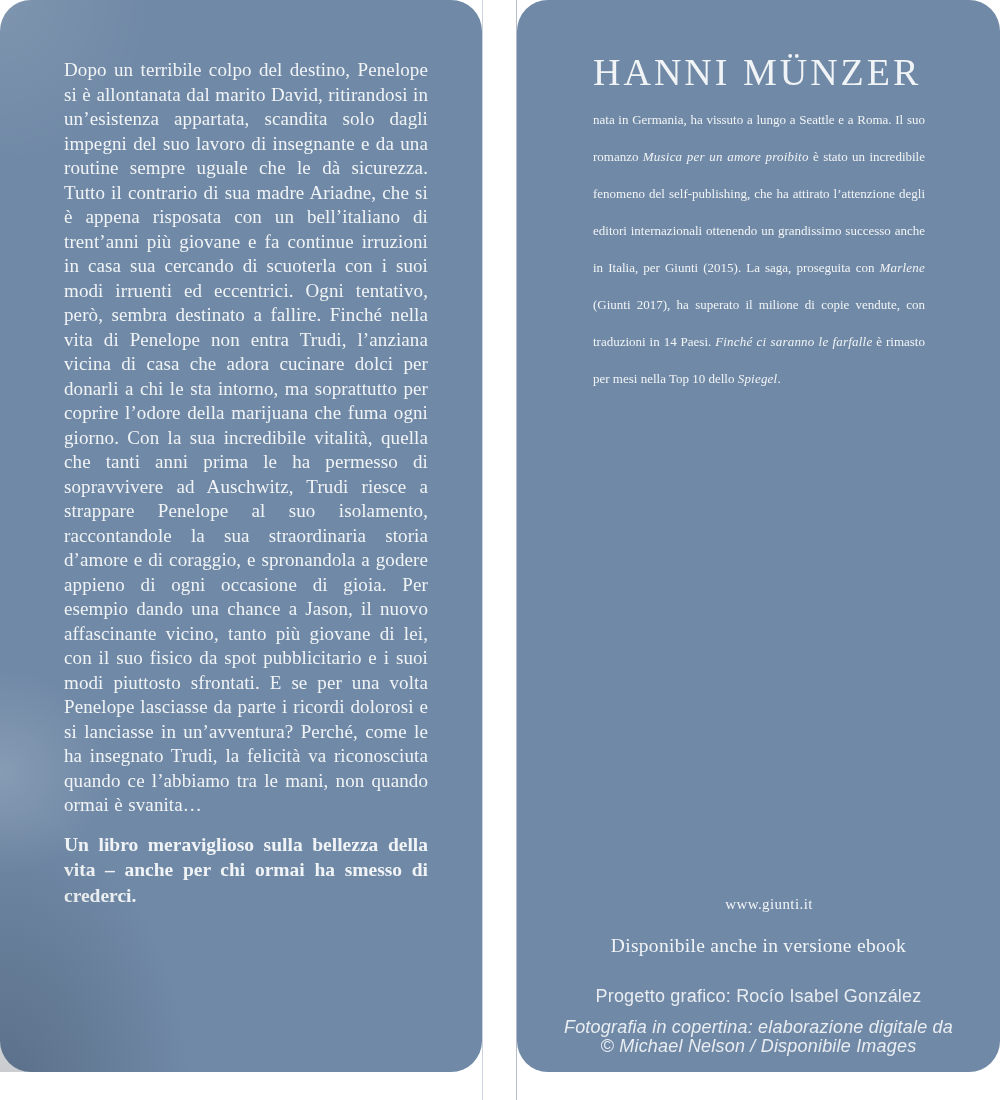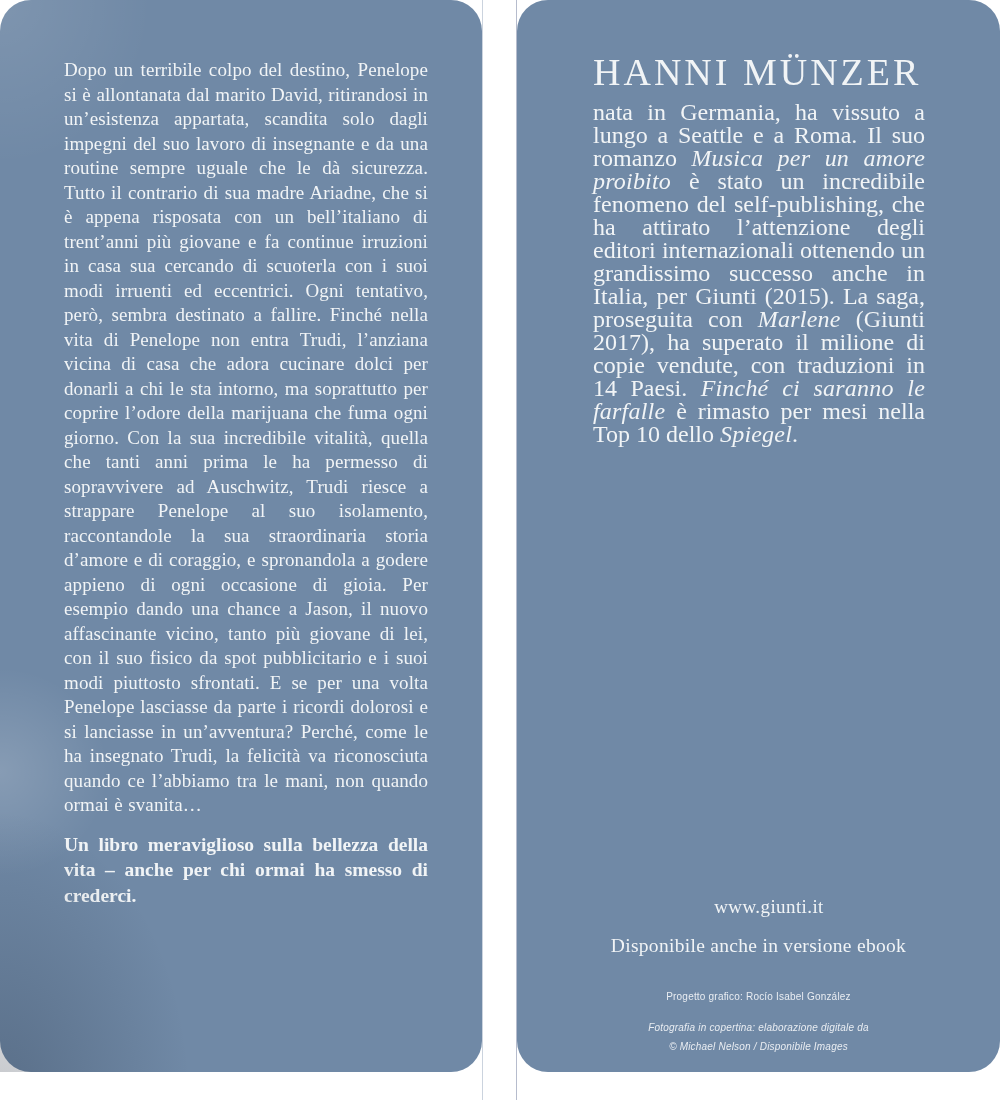--- a/index.html
+++ b/index.html
@@ -53,34 +53,34 @@
     word-spacing: 1px;
   }
 
   .author-name {
     font-size: 38px; font-weight: normal;
     letter-spacing: 3px; line-height: 40px;
     white-space: nowrap;
     margin-bottom: 9px;
   }
   .bio {
-    font-size: 24px; line-height: 23px;
+    font-size: 13px; line-height: 37px;
     text-align: justify; text-justify: inter-word;
   }
   .bio i { letter-spacing: 0.2px; }
 
   .flap-bottom-item {
     position: absolute; left: 0; width: 483px;
     text-align: center; color: var(--ink);
   }
-  .website { top: 896px; font-size: 19px; letter-spacing: 0.4px; padding-left: 21px; }
+  .website { top: 896px; font-size: 15px; letter-spacing: 0.4px; padding-left: 21px; }
   .ebook   { top: 935px; font-size: 19.5px; letter-spacing: 0.3px; }
   .credit  {
     font-family: "Liberation Sans", sans-serif;
-    font-size: 10px; line-height: 19px;
+    font-size: 18px; line-height: 19px;
     color: #e9edf2; letter-spacing: 0.2px;
   }
   .credit-design { top: 987px; }
   .credit-photo  { top: 1018px; font-style: italic; }
 </style>
 </head>
 <body>
 
 <div class="spread">
 

